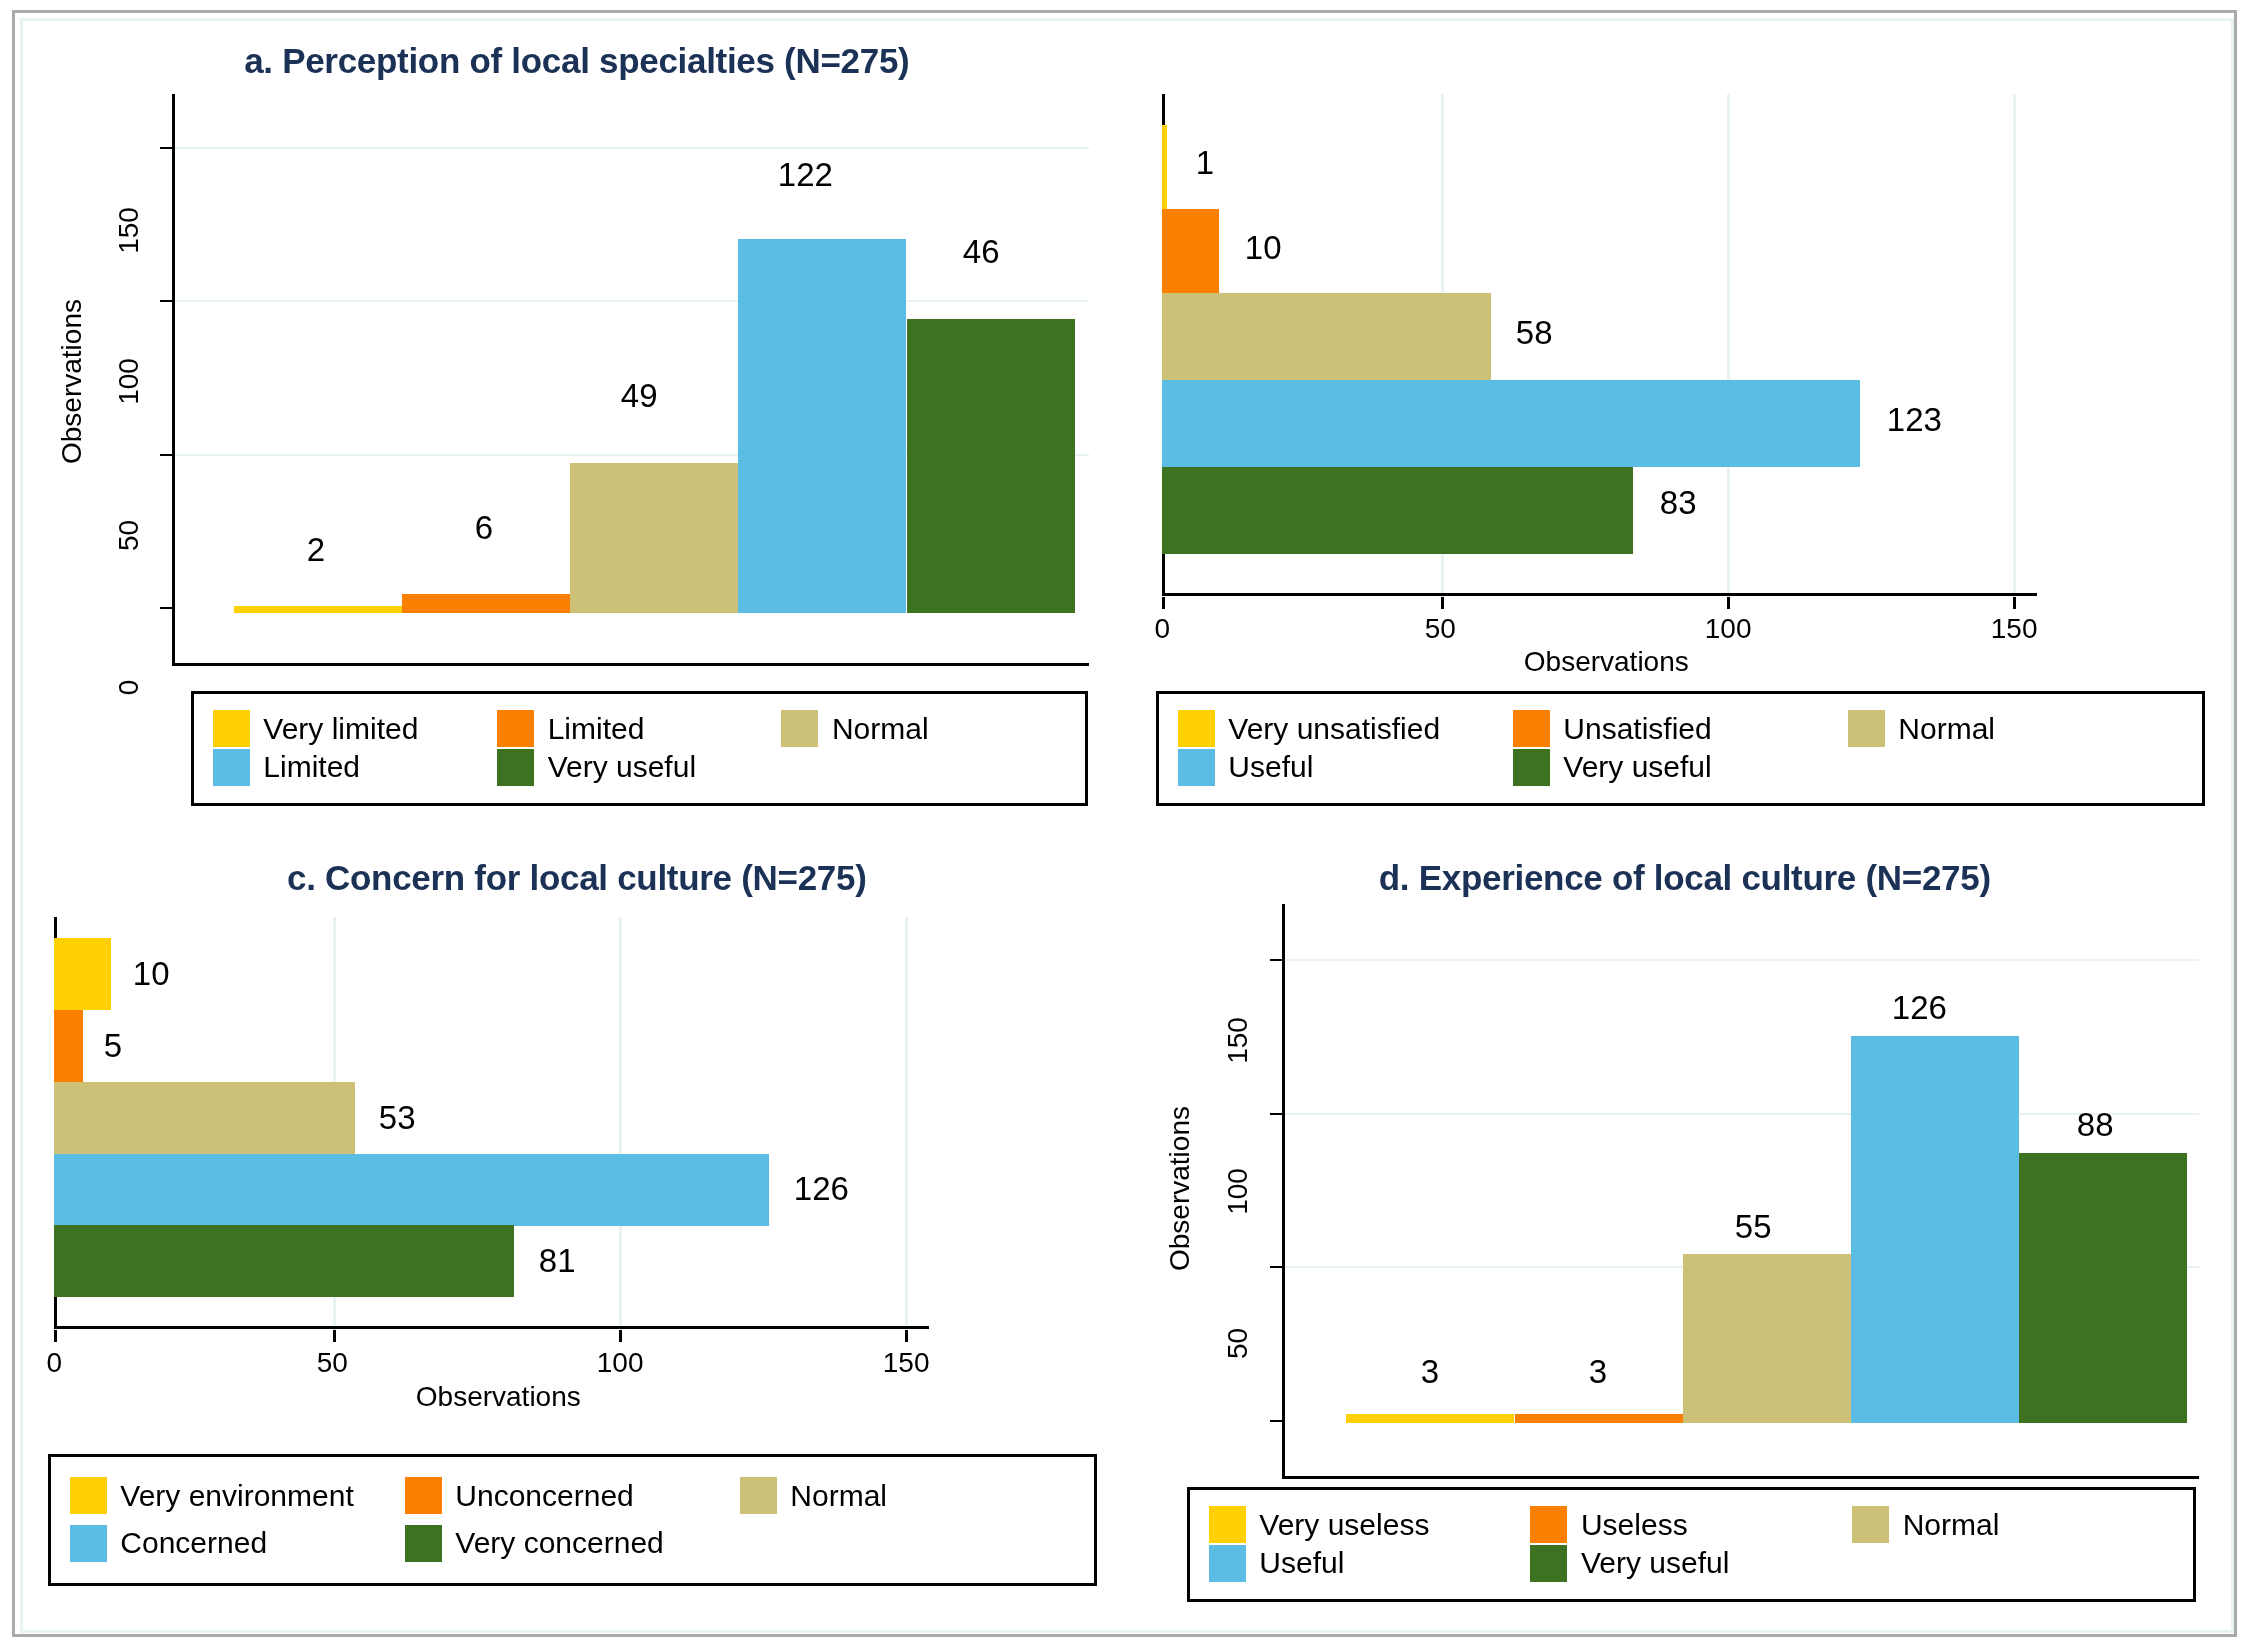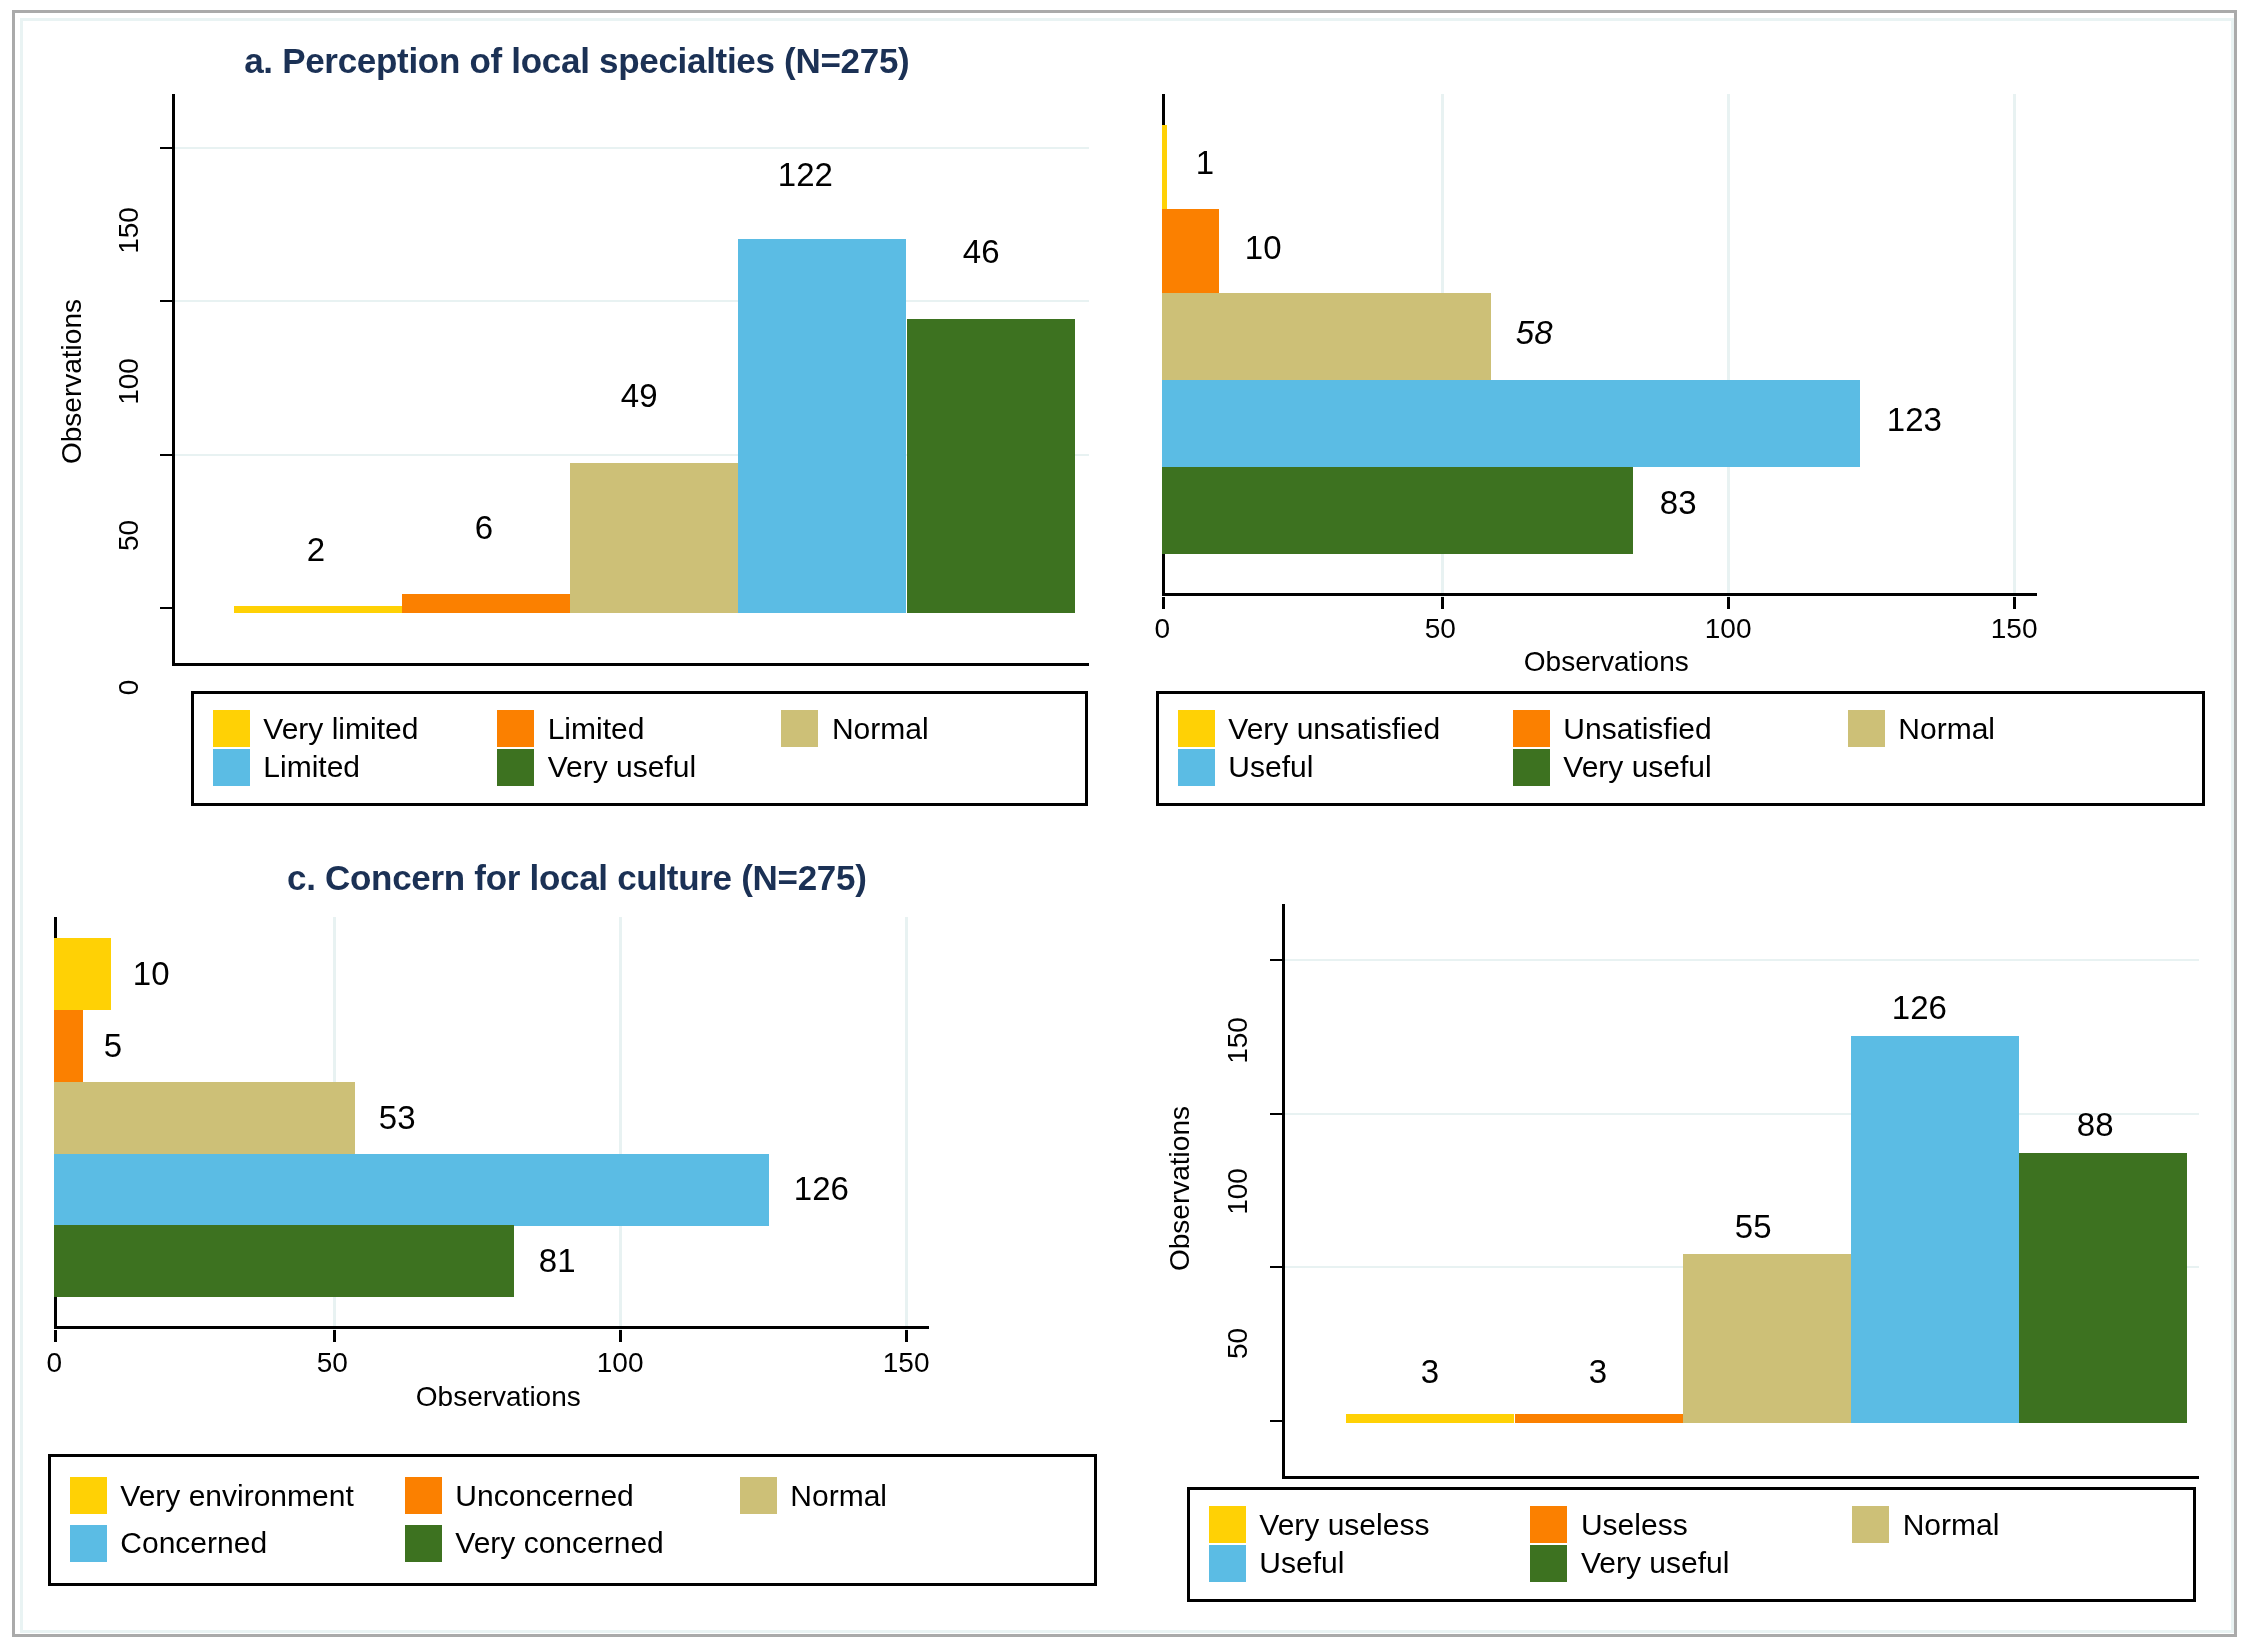--- a/index.html
+++ b/index.html
@@ -212,21 +212,21 @@
       <div class="tick-v" style="left:851px; top:503px;"></div>
 
       <div class="bar-h" style="top:31px; height:84px; width:5.6px; background:#FFD105;"></div>
       <div class="bar-h" style="top:115px; height:84px; width:57px; background:#FB8000;"></div>
       <div class="bar-h" style="top:199px; height:87px; width:329px; background:#CDC077;"></div>
       <div class="bar-h" style="top:286px; height:87px; width:698px; background:#5BBCE4;"></div>
       <div class="bar-h" style="top:373px; height:87px; width:471px; background:#3D7220;"></div>
 
       <div class="barlabel" style="left:34px; top:50px;">1</div>
       <div class="barlabel" style="left:83px; top:135px;">10</div>
-      <div class="barlabel" style="left:354px; top:220px;font-style:italic;">58</div>
+      <div class="barlabel" style="left:354px; top:220px;">58</div>
       <div class="barlabel" style="left:725px; top:307px;">123</div>
       <div class="barlabel" style="left:498px; top:390px;">83</div>
     </div>
 
     <div class="ticklabel" style="left:23.6px; top:592px;">0</div>
     <div class="ticklabel" style="left:294px; top:592px;">50</div>
     <div class="ticklabel" style="left:574px; top:592px;">100</div>
     <div class="ticklabel" style="left:860px; top:592px;">150</div>
 
     <div class="axis-title" style="left:393px; top:625px;">Observations</div>
@@ -319,20 +319,21 @@
           <span class="legend-swatch" style="background:#3D7220;"></span>
           <span class="legend-label">Very concerned</span>
         </div>
         <div></div>
       </div>
     </div>
   </div>
 
   <div class="panel" style="left:1108px; top:785px; width:1108px; height:830px;">
 
+    <div class="panel-title" style="top:52px; left:0;">d. Experience of local culture (N=275)</div>
 
     <div class="axis-title vert" style="left:33px; top:465px;">Observations</div>
 
     <div class="ticklabel rot" style="left:40px; top:639px; width:67px;">0</div>
     <div class="ticklabel rot" style="left:40px; top:488px; width:67px;">50</div>
     <div class="ticklabel rot" style="left:40px; top:336px; width:67px;">100</div>
     <div class="ticklabel rot" style="left:40px; top:185px; width:67px;">150</div>
 
     <div class="plotbox" style="left:151px; top:98px; width:917px; height:578px;">
 

